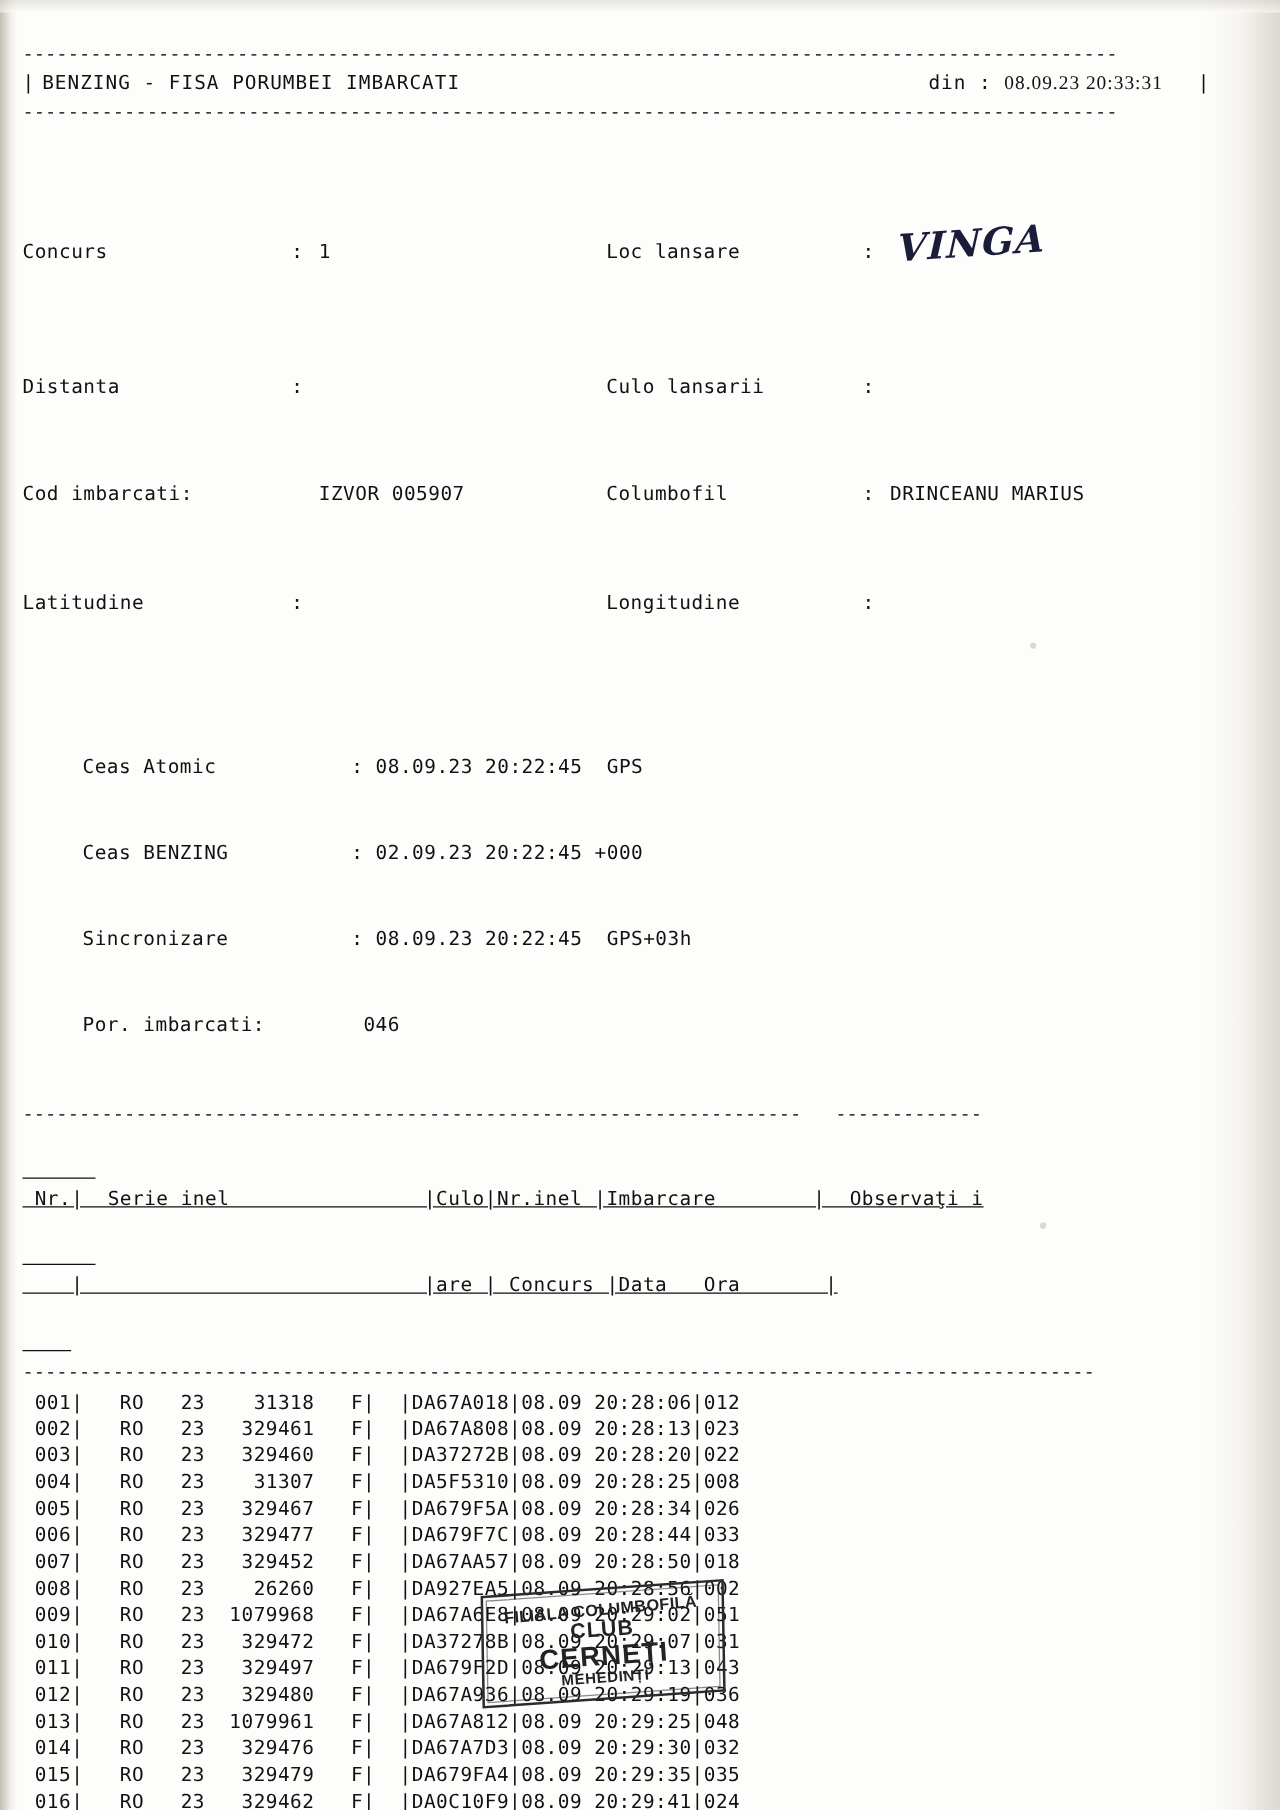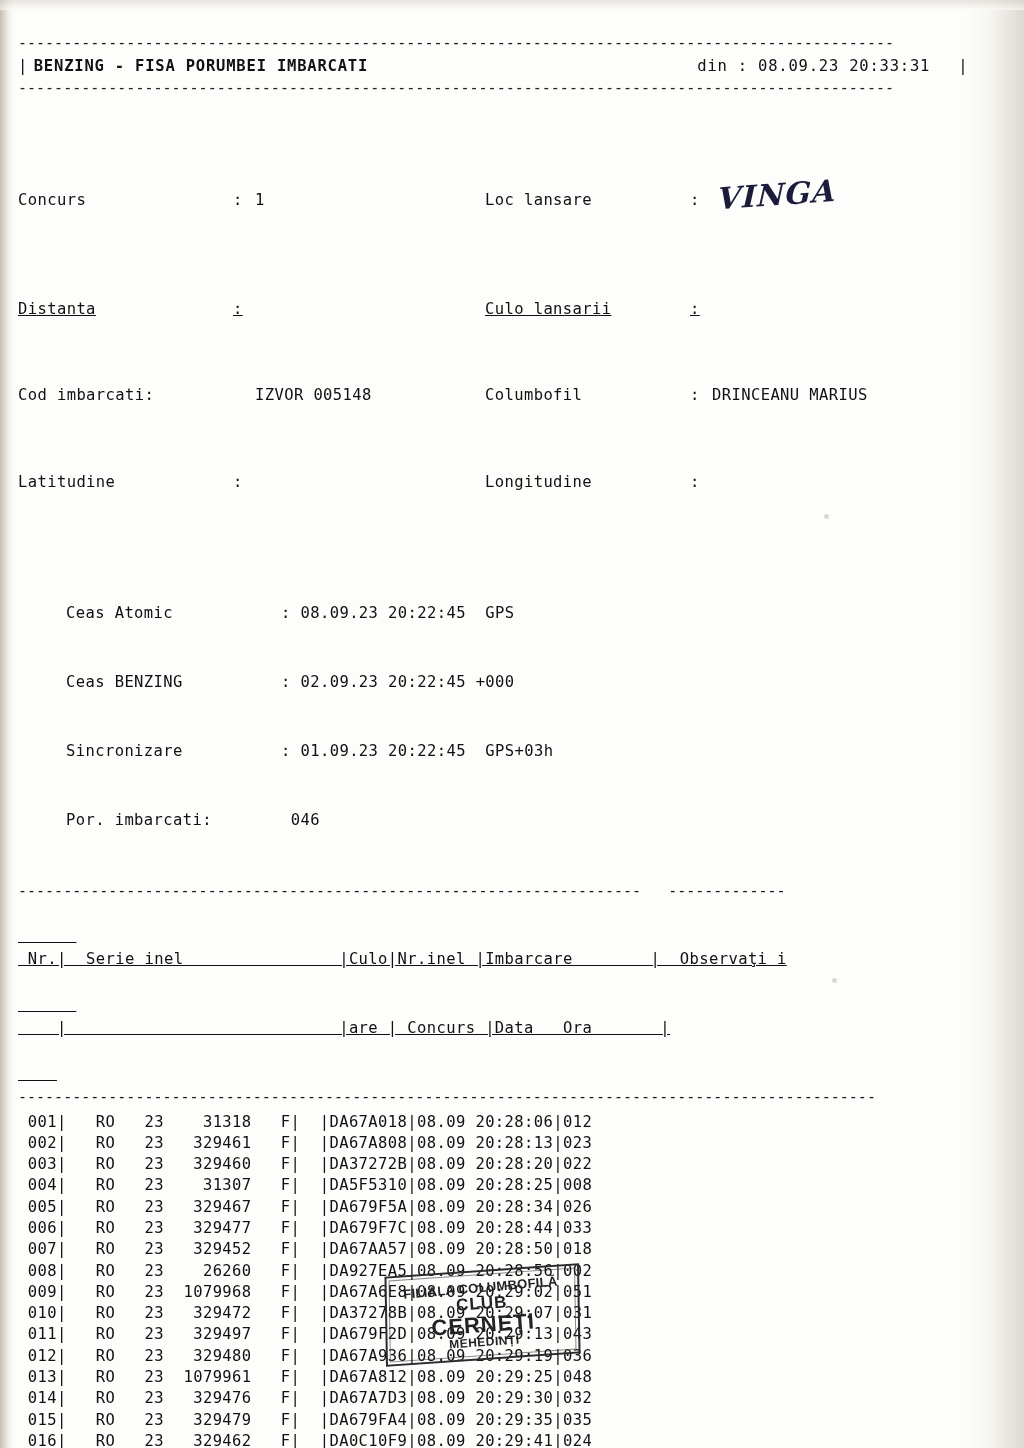--- a/index.html
+++ b/index.html
@@ -64,24 +64,24 @@
   }
   .rule.thin { color: #222; }
 
   .titlebar {
     display: flex;
     align-items: baseline;
     white-space: pre;
     margin: 6px 0 4px 0;
   }
   .titlebar .bar { padding: 0 6px 0 0; }
-  .titlebar .title { letter-spacing: .8px; font-weight: bold; }
+  .titlebar .title { letter-spacing: .8px; }
   .titlebar .spacer { flex: 1; }
   .titlebar .dinlabel { letter-spacing: .8px; margin-left: 22px; }
-  .titlebar .dinval { letter-spacing: .8px; padding-left: 10px;}
+  .titlebar .dinval { letter-spacing: .8px; padding-left: 10px; font-family: Liberation Serif, serif;}
   .titlebar .endbar { padding-left: 28px; }
 
   .meta {
     margin-top: 18px;
     white-space: pre;
   }
   .row {
     display: flex;
     white-space: pre;
     line-height: 25px;
@@ -204,52 +204,52 @@
 
       <div class="row" style="margin-top:14px;">
         <span class="c-label">Concurs</span>
         <span class="c-colon">:</span>
         <span class="c-val">1</span>
         <span class="c-label2">Loc lansare</span>
         <span class="c-colon2">:</span>
         <span class="c-val2"><span class="handwriting">VINGA</span></span>
       </div>
 
-      <div class="row" style="margin-top:16px;text-decoration:underline;">
+      <div class="row" style="margin-top:16px;">
         <span class="c-label">Distanta</span>
         <span class="c-colon">:</span>
         <span class="c-val"></span>
         <span class="c-label2">Culo lansarii</span>
         <span class="c-colon2">:</span>
         <span class="c-val2"></span>
       </div>
 
       <div class="row">
         <span class="c-label">Cod imbarcati:</span>
         <span class="c-colon"></span>
-        <span class="c-val">IZVOR 005148</span>
+        <span class="c-val">IZVOR 005907</span>
         <span class="c-label2">Columbofil</span>
         <span class="c-colon2">:</span>
         <span class="c-val2">DRINCEANU MARIUS</span>
       </div>
 
       <div class="row">
         <span class="c-label">Latitudine</span>
         <span class="c-colon">:</span>
         <span class="c-val"></span>
         <span class="c-label2">Longitudine</span>
         <span class="c-colon2">:</span>
         <span class="c-val2"></span>
       </div>
     </div>
 
     <div class="clocks">
       <div><span class="k">Ceas Atomic</span><span>:</span> <span>08.09.23 20:22:45  GPS</span></div>
       <div><span class="k">Ceas BENZING</span><span>:</span> <span>02.09.23 20:22:45 +000</span></div>
-      <div><span class="k">Sincronizare</span><span>:</span> <span>01.09.23 20:22:45  GPS+03h</span></div>
+      <div><span class="k">Sincronizare</span><span>:</span> <span>08.09.23 20:22:45  GPS+03h</span></div>
       <div><span class="k">Por. imbarcati:</span><span></span> <span>046</span></div>
     </div>
 
     <div class="rule" style="margin-top:6px;">---------------------------------------------------------------------   -------------</div>
 
     <div class="tablehead">
       <div> Nr.|  Serie inel                |Culo|Nr.inel |Imbarcare        |  Observaţi i</div>
       <div>    |                            |are | Concurs |Data   Ora       |</div>
     </div>
 

